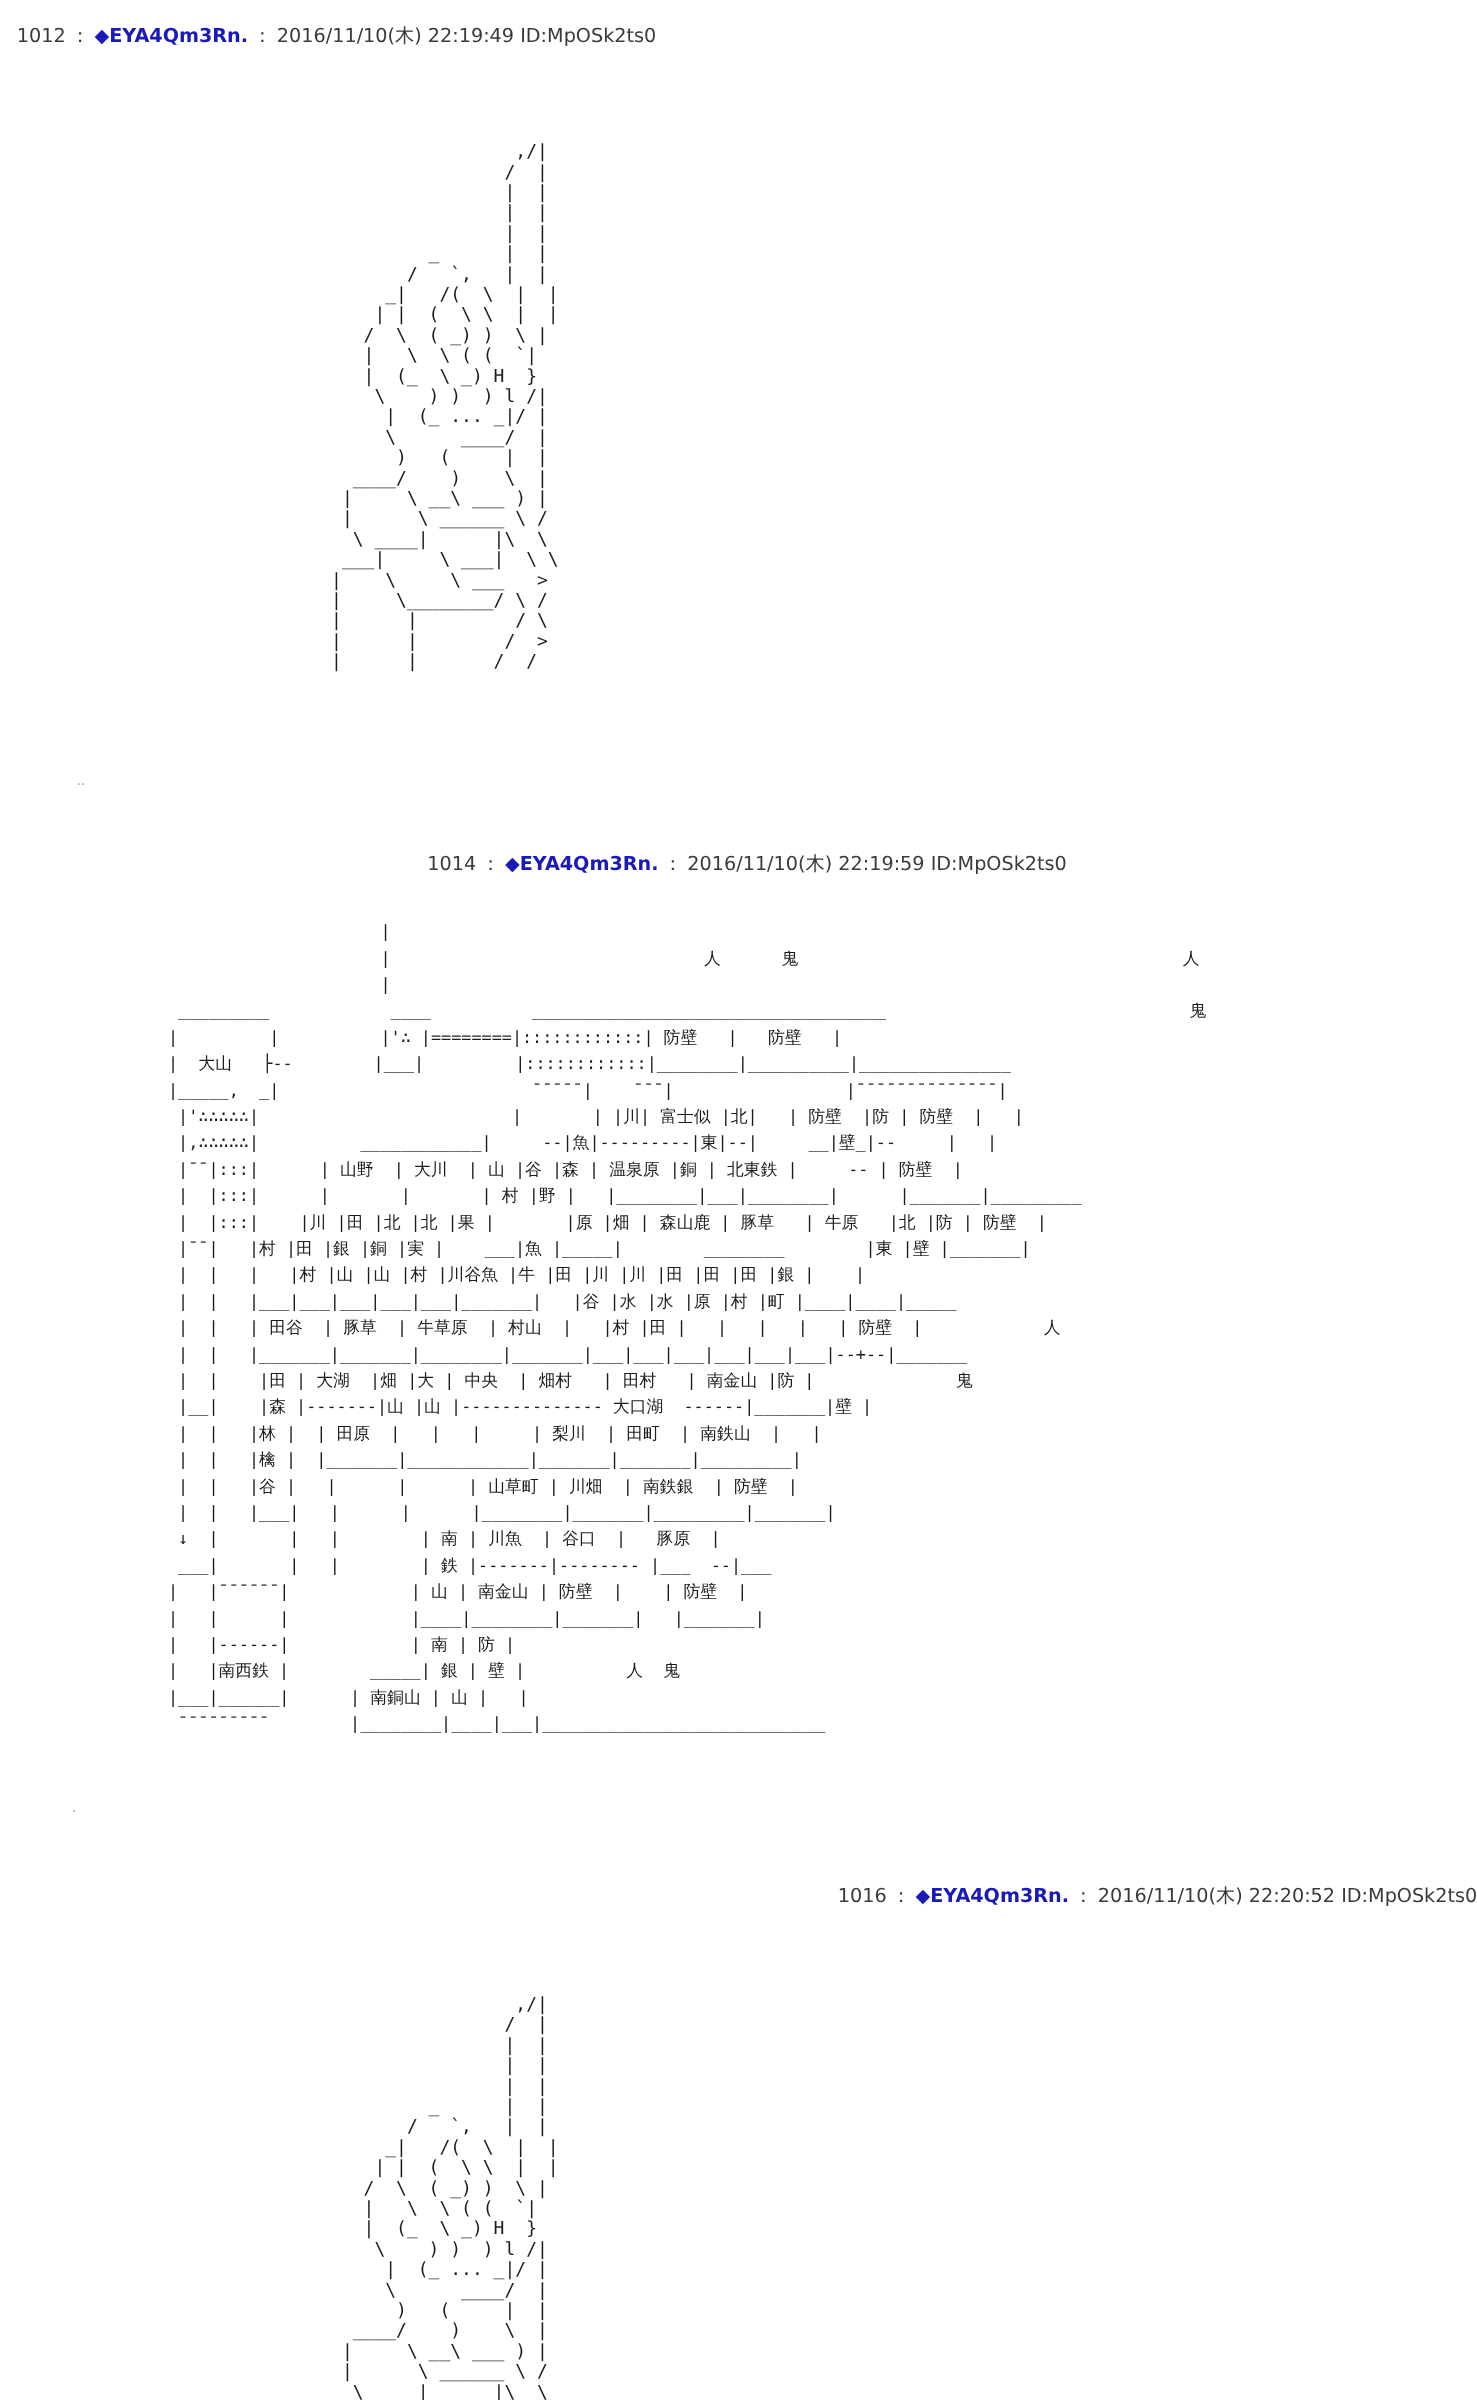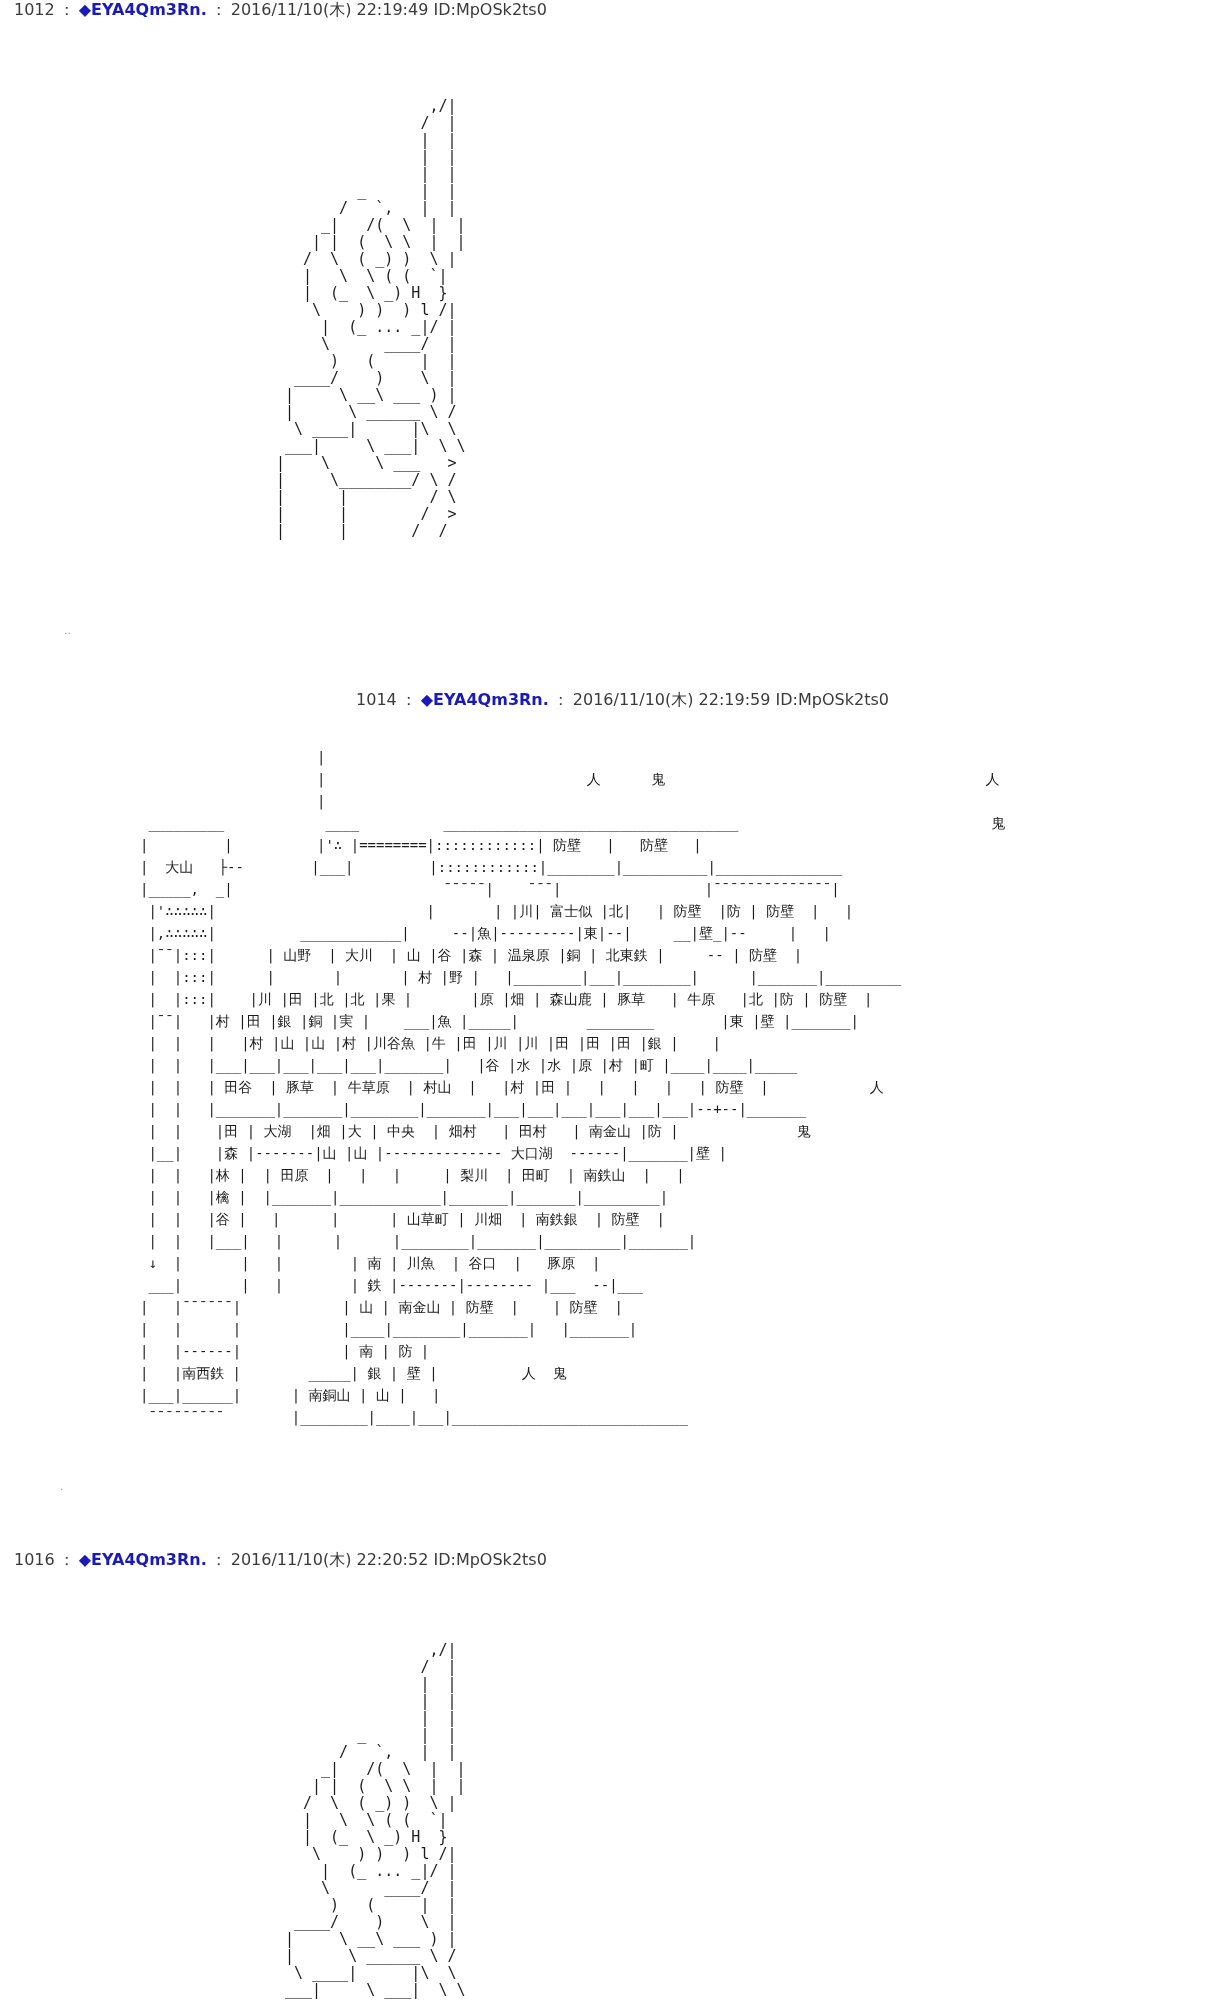--- a/index.html
+++ b/index.html
@@ -22,27 +22,27 @@
   .post-header .sep{margin:0 4px;}
   .poster-name{color:var(--name);font-weight:bold;}
   pre.aa{
     margin:0;padding:0;
     font-family:"DejaVu Sans Mono","Liberation Mono",monospace;
     color:#1c1c1c;
     white-space:pre;
   }
   pre.aa-hand{font-size:15px;line-height:17px;margin-left:14px;}
   pre.aa-map{font-size:14px;line-height:22px;margin-left:140px;}
-  #post-1012 .post-header{padding-top:0;}
+  #post-1012 .post-header{padding-top:20px;}
   #aa-1012{margin-top:78px;}
   #dots-1{margin:84px 0 0 64px;font-size:11px;line-height:14px;color:var(--dots);}
   #post-1014 .post-header{margin-top:52px;text-align:center;}
   #aa-1014{margin-top:36px;}
   #dots-2{margin:52px 0 0 60px;font-size:11px;line-height:14px;color:var(--dots);}
-  #post-1016 .post-header{margin-top:56px;}
+  #post-1016 .post-header{margin-top:56px;text-align:right;}
   #aa-1016{margin-top:72px;}
 </style>
 </head>
 <body>
 
 <div class="post" id="post-1012">
   <div class="post-header">
     <span class="num">1012</span><span class="sep">：</span><span class="poster-name">◆EYA4Qm3Rn.</span><span class="sep">：</span><span class="dt">2016/11/10(木) 22:19:49</span>
     <span class="pid">ID:MpOSk2ts0</span>
   </div>

